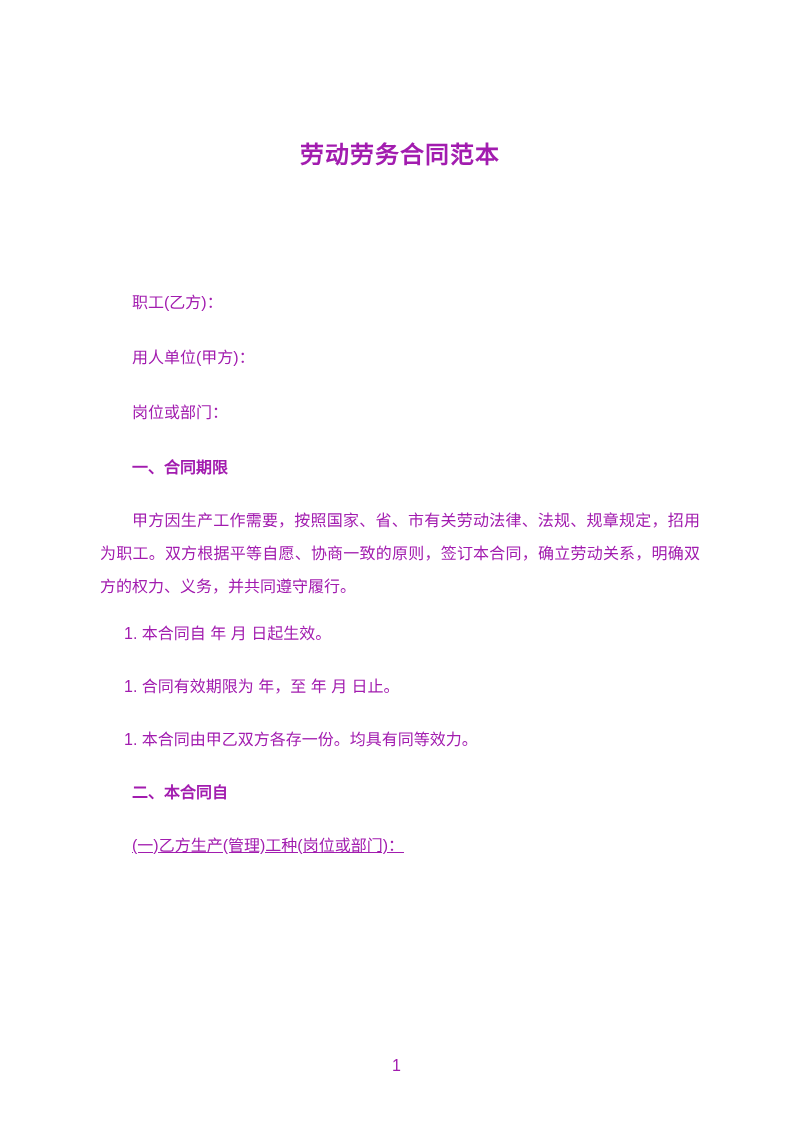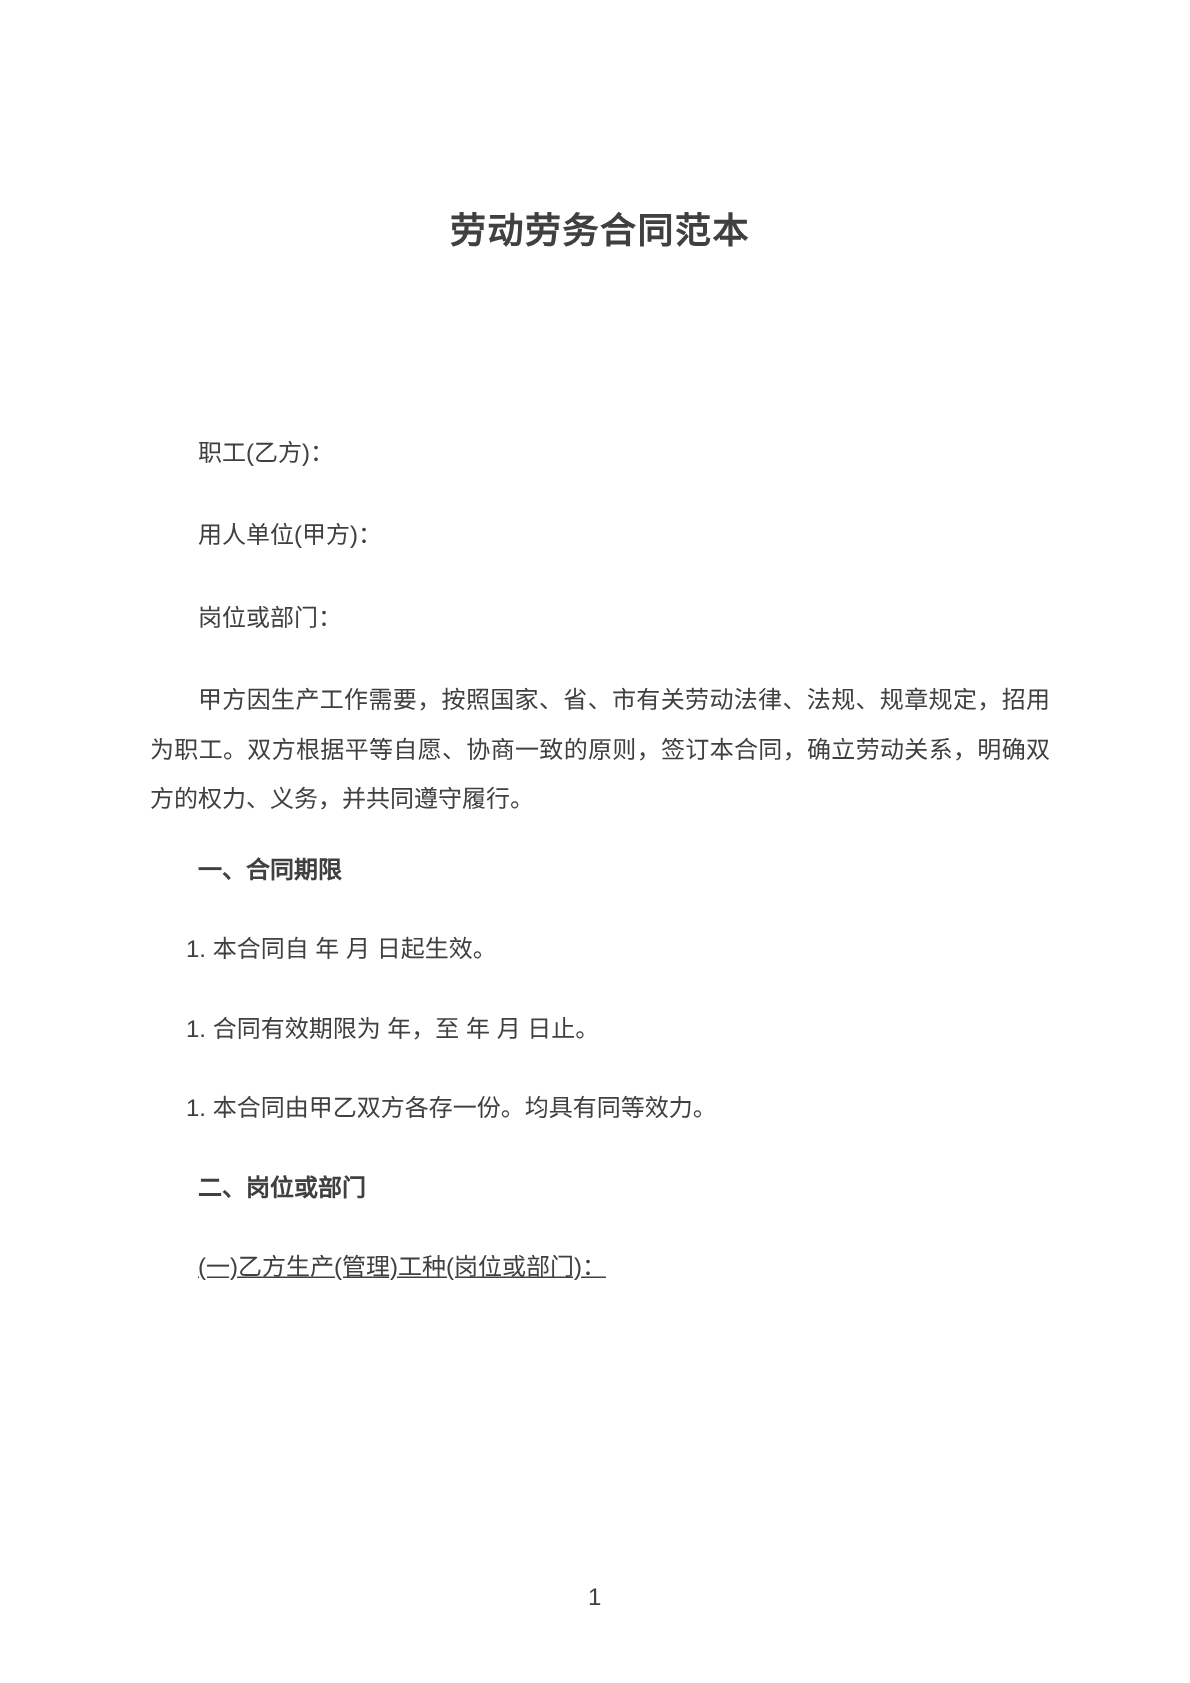--- a/index.html
+++ b/index.html
@@ -4,21 +4,21 @@
 <title>劳动劳务合同范本</title>
 <style>
   * { margin: 0; padding: 0; box-sizing: border-box; }
   html, body { background: #ffffff; }
   .page {
     position: relative;
     width: 793px;
     height: 1122px;
     margin: 0 auto;
     background: #ffffff;
-    color: #404040;
+    color: #a21caf;
     font-family: "Liberation Sans", sans-serif;
     overflow: hidden;
   }
   .content {
     padding: 137px 93px 0 100px; 
   }
   .doc-title {
     font-size: 24px;
     font-weight: 700;
     line-height: 36px;
@@ -56,32 +56,32 @@
   <div class="content">
 
     <h1 class="doc-title">劳动劳务合同范本</h1>
 
     <p class="para field">职工(乙方)：</p>
 
     <p class="para field">用人单位(甲方)：</p>
 
     <p class="para field">岗位或部门：</p>
 
+    <p class="para heading">一、合同期限</p>
+
     <p class="para body-p">甲方因生产工作需要，按照国家、省、市有关劳动法律、法规、规章规定，招用为职工。双方根据平等自愿、协商一致的原则，签订本合同，确立劳动关系，明确双方的权力、义务，并共同遵守履行。</p>
-
-    <p class="para heading">一、合同期限</p>
 
     <p class="para item">1. 本合同自 年 月 日起生效。</p>
 
     <p class="para item">1. 合同有效期限为 年，至 年 月 日止。</p>
 
 
 
     <p class="para item">1. 本合同由甲乙双方各存一份。均具有同等效力。</p>
 
-    <p class="para heading">二、岗位或部门</p>
+    <p class="para heading">二、本合同自</p>
 
     <p class="para indent-2">(一)乙方生产(管理)工种(岗位或部门)：</p>
 
   </div>
 
   <div class="page-number">1</div>
 </div>
 
 </body></html>

